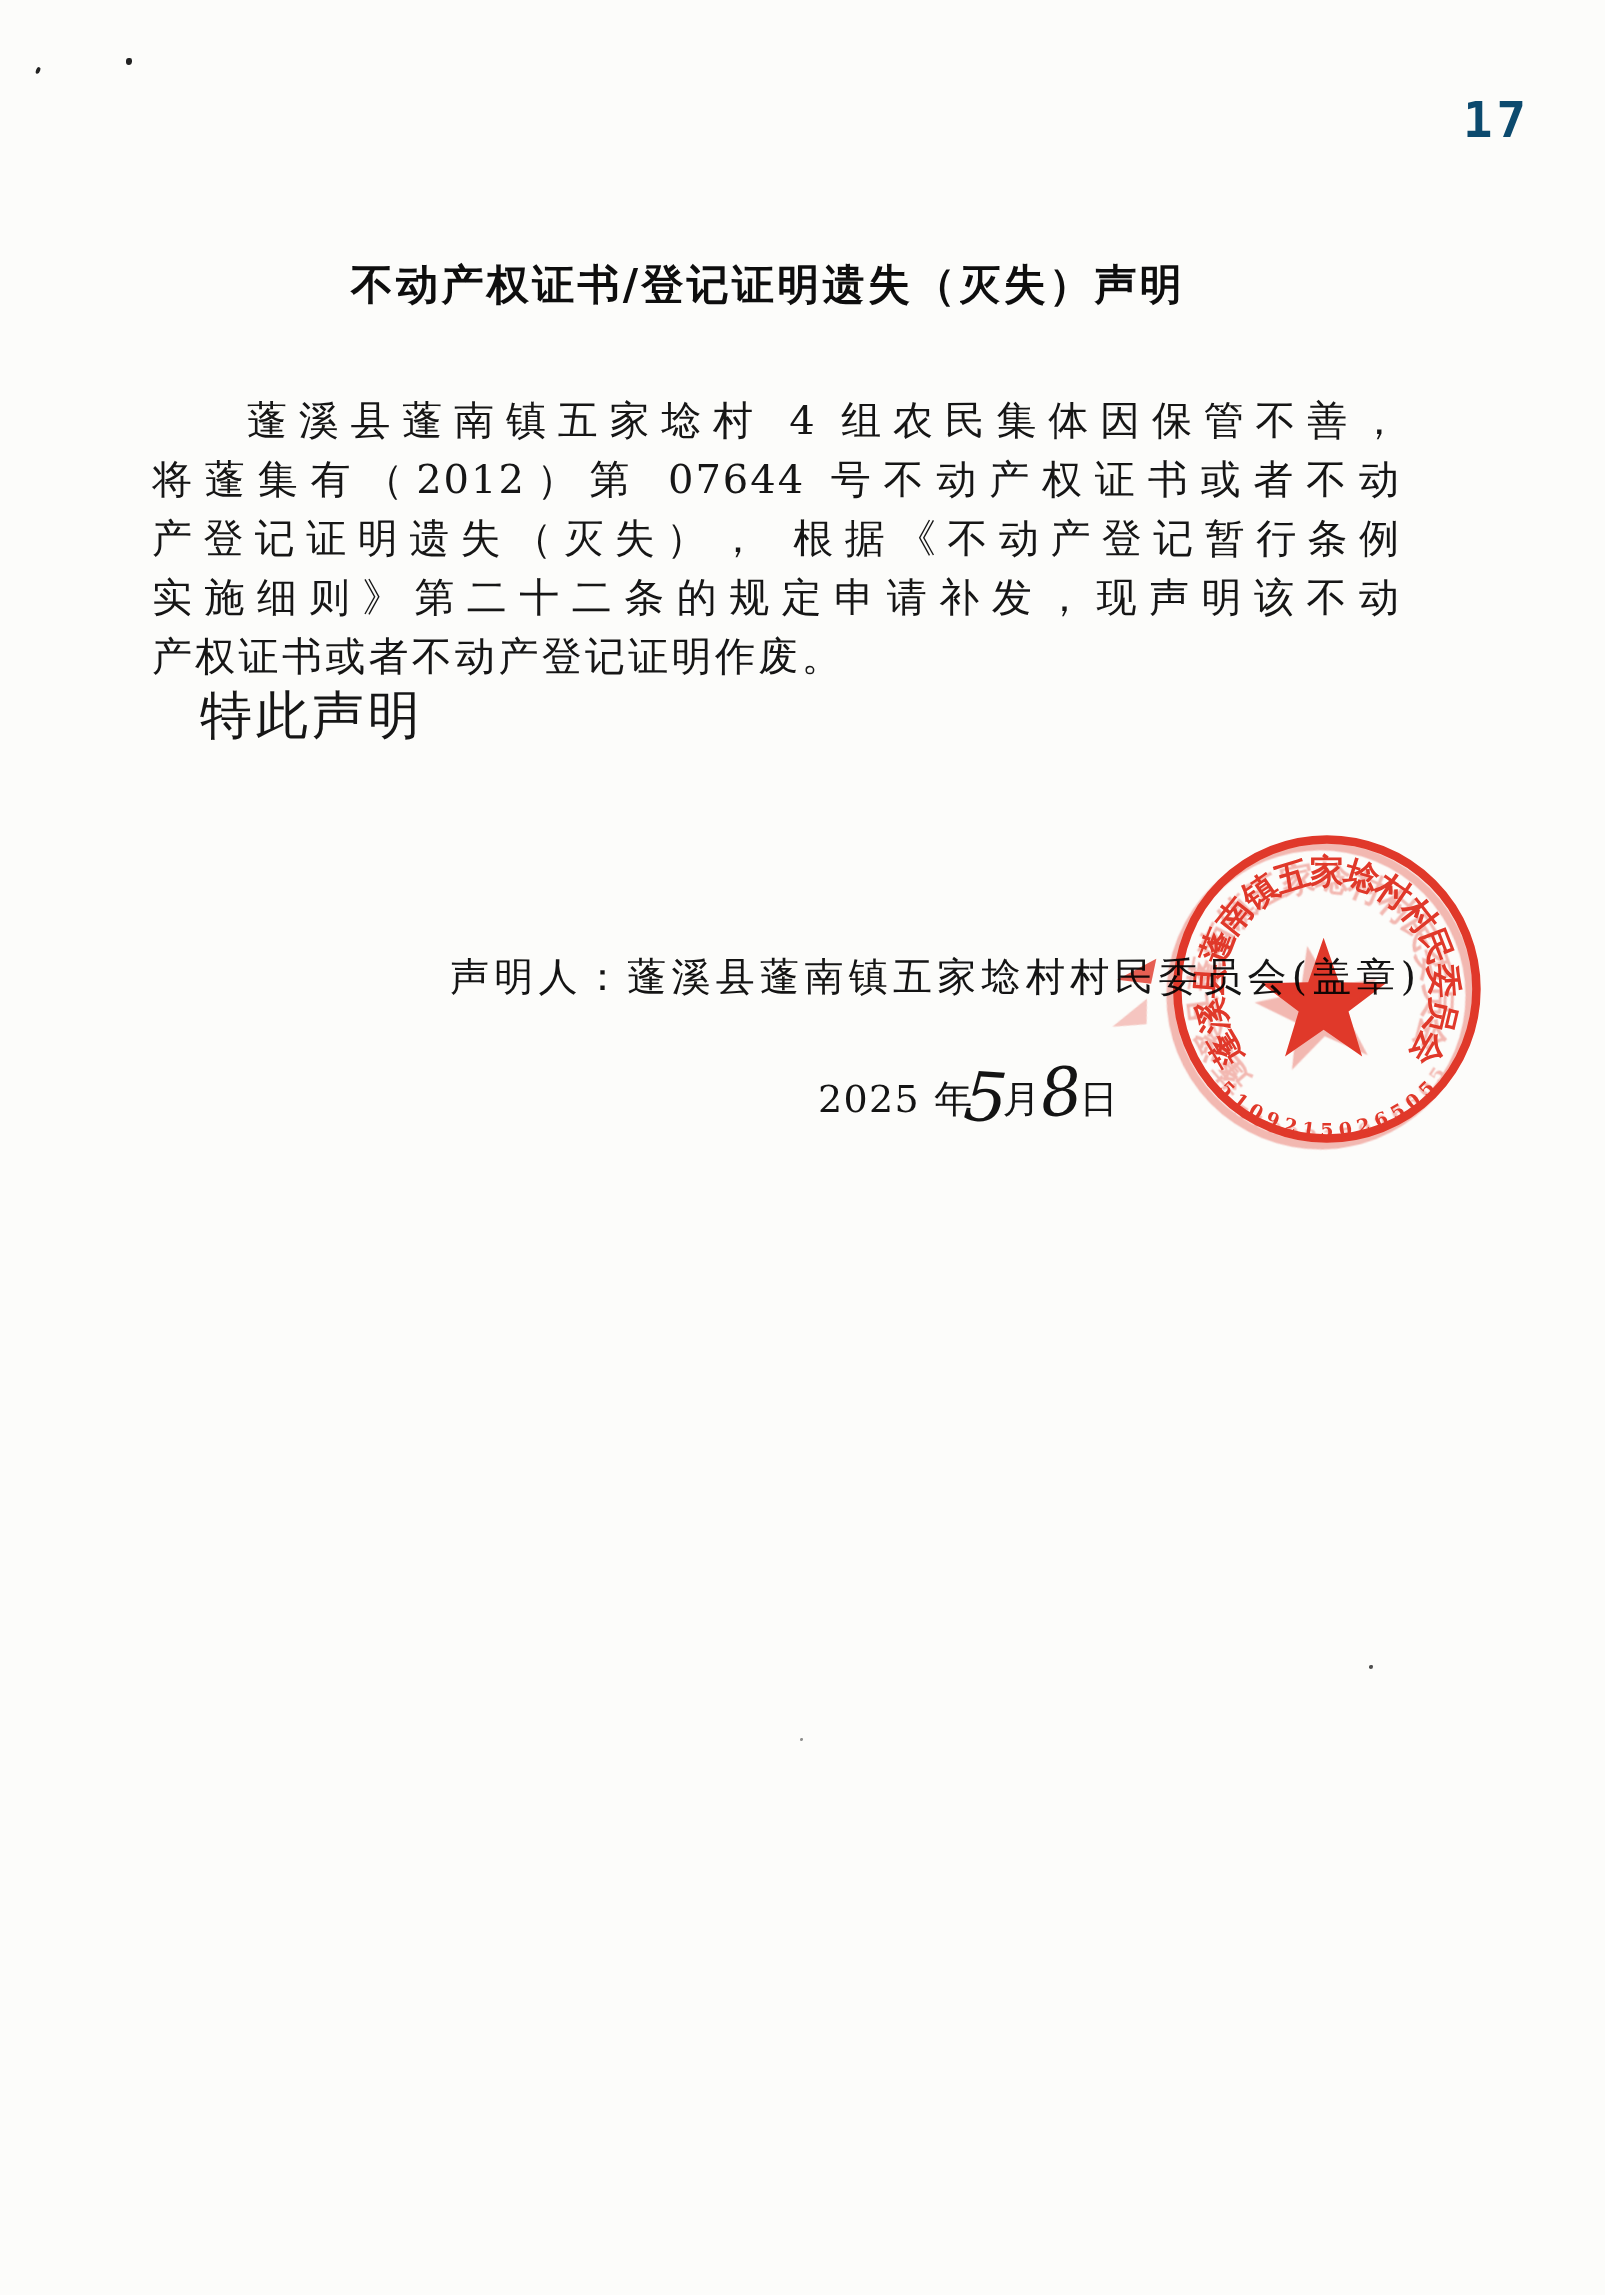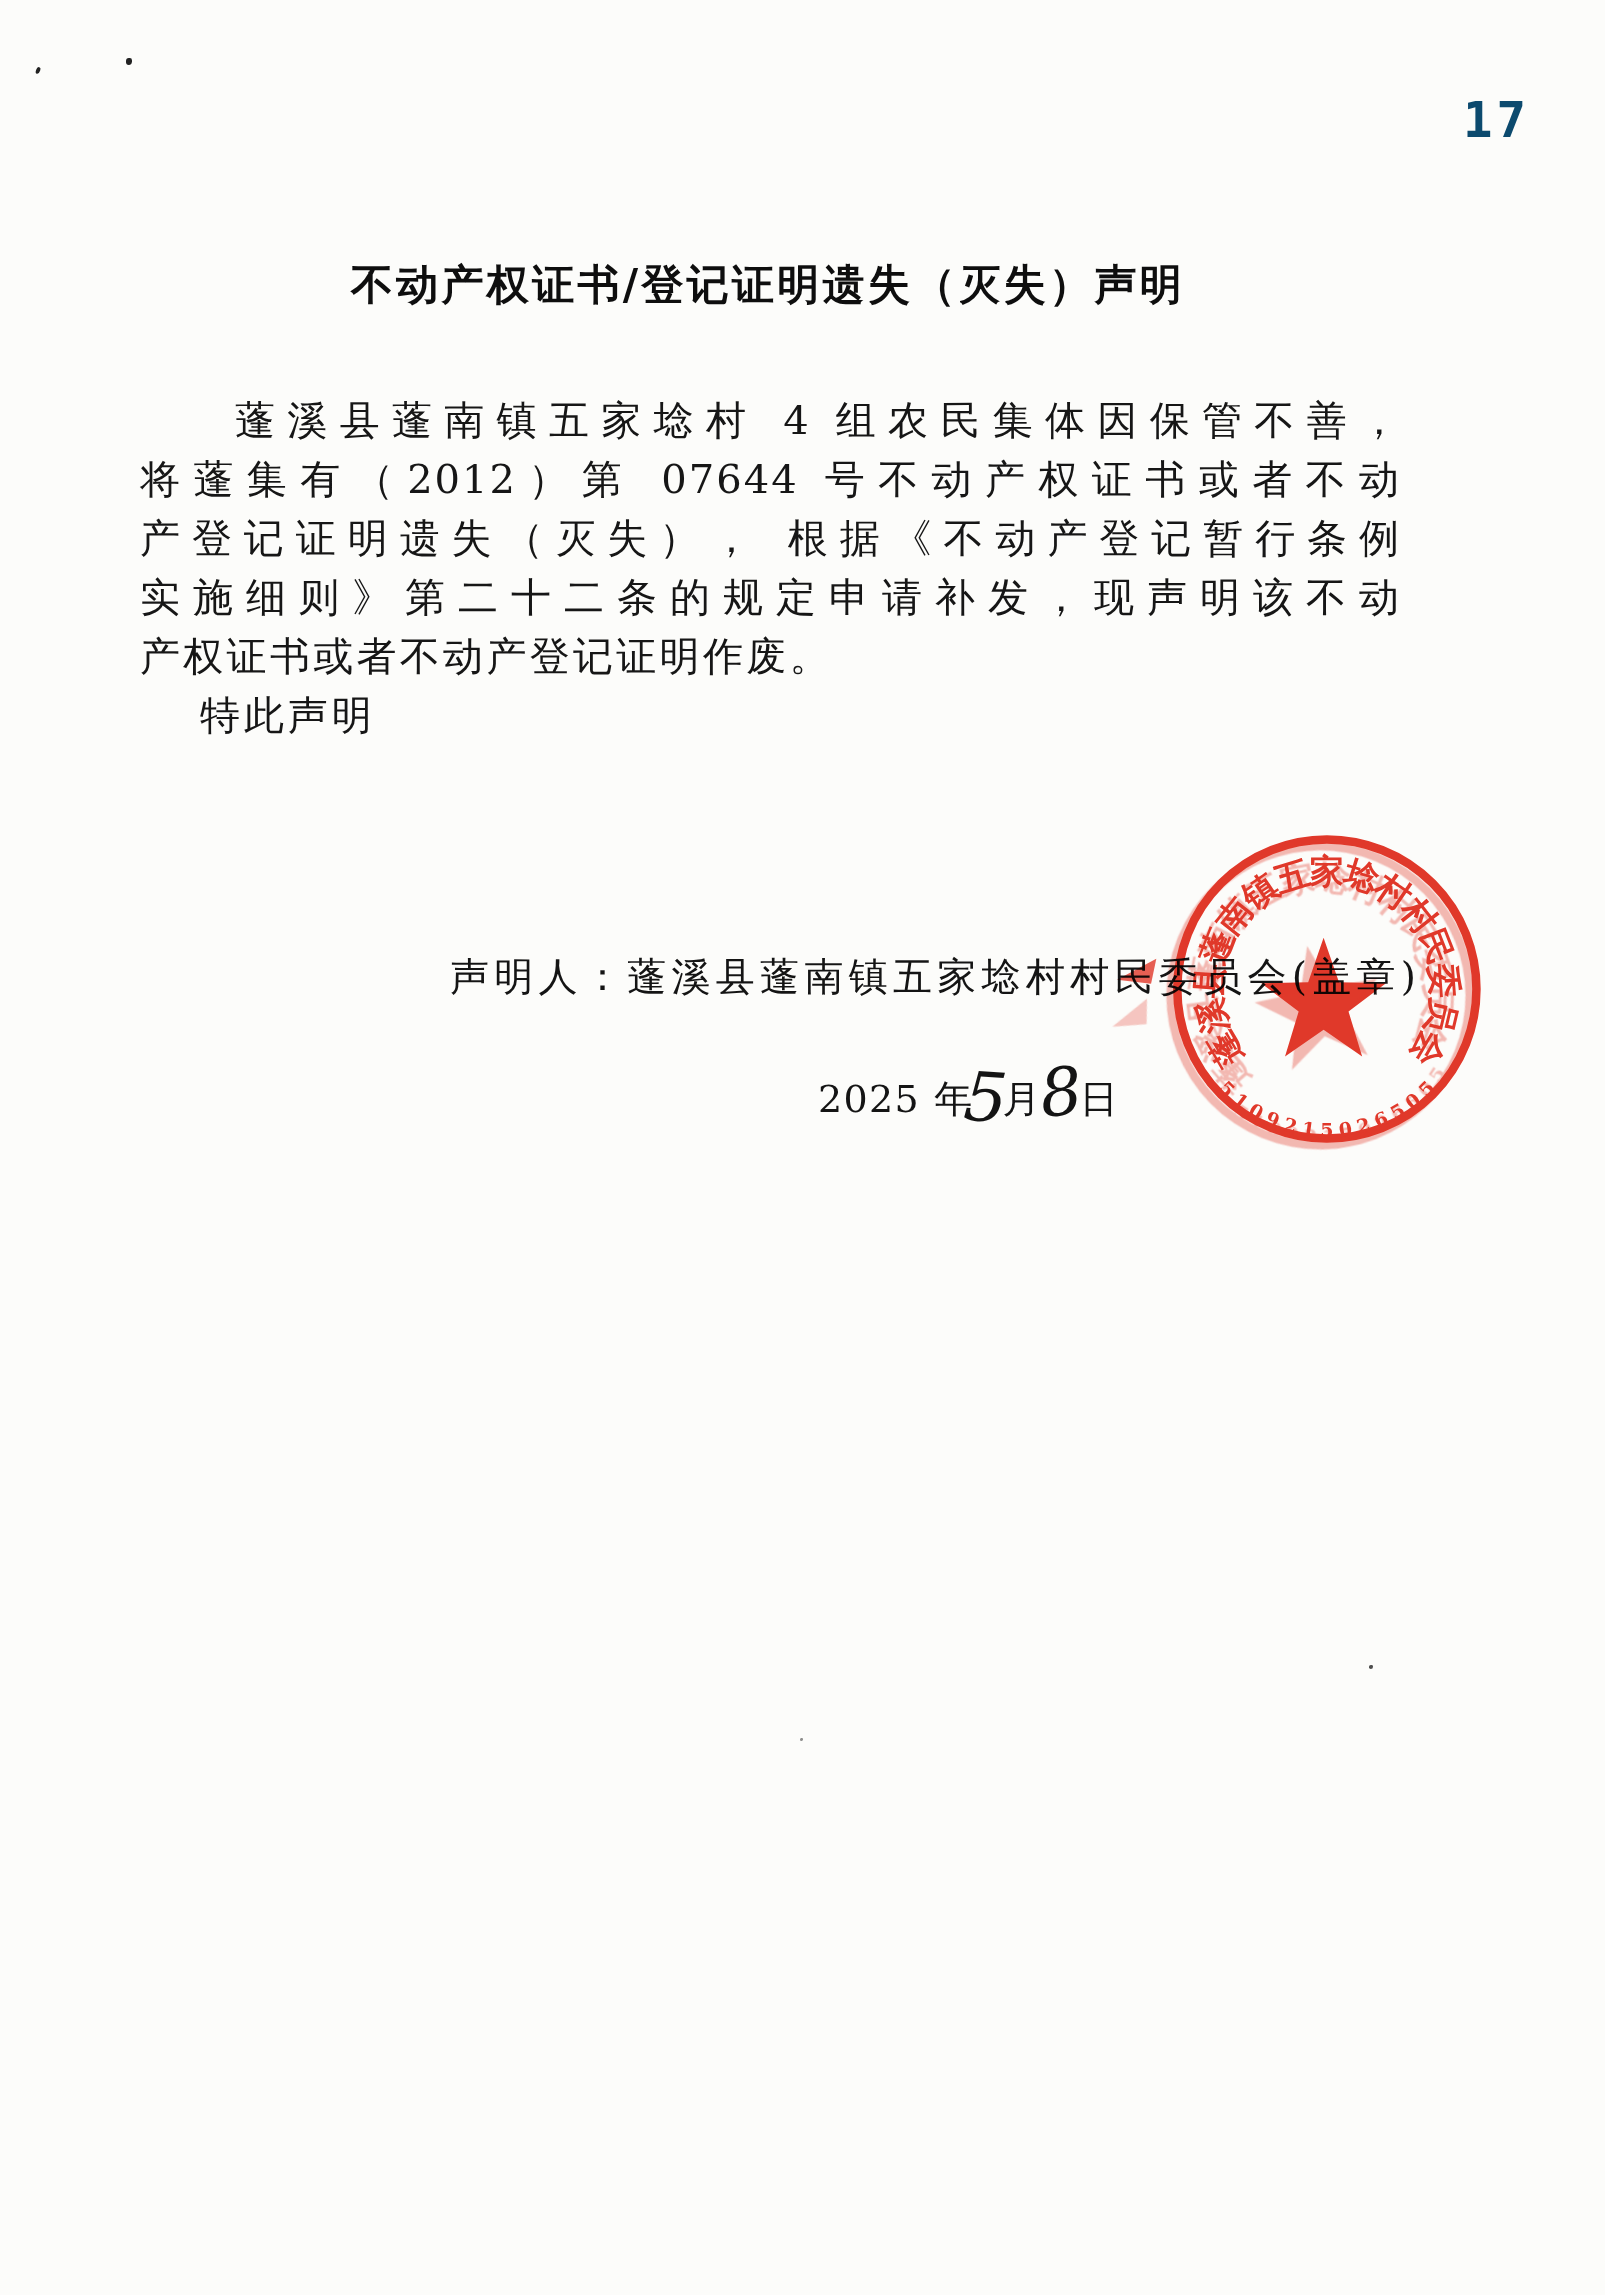--- a/index.html
+++ b/index.html
@@ -22,26 +22,26 @@
     font-family:"DejaVu Sans","Liberation Sans",sans-serif;
     font-weight:700;font-size:42px;letter-spacing:3.3px;color:#0e0e0e;
   }
   .doc-body{
     position:absolute;left:140px;top:391px;width:1261px;
     font-size:40px;line-height:59px;letter-spacing:2px;color:#161616;
   }
   .body-line{
     text-align:justify;
     text-align-last:justify;
-    height:59px;white-space:nowrap;
+    height:59px;white-space:nowrap;margin-left:12px;
   }
   .body-line.first{ padding-left:95px; }
   .body-line.last{ text-align:right;text-align-last:left;letter-spacing:3.3px; }
   .closing-line{
-    padding-left:60px;height:59px;font-size:40px;letter-spacing:3.9px;color:#161616;
+    padding-left:60px;height:59px;font-size:52px;letter-spacing:3.9px;color:#161616;
   }
   .signature-line{
     position:absolute;left:450px;top:950px;
     font-size:39px;letter-spacing:5.3px;white-space:nowrap;color:#141414;
   }
   .date-line{
     position:absolute;left:818px;top:1049px;
     font-size:38px;white-space:nowrap;color:#141414;
   }
   .dt-print{letter-spacing:1.3px;}

